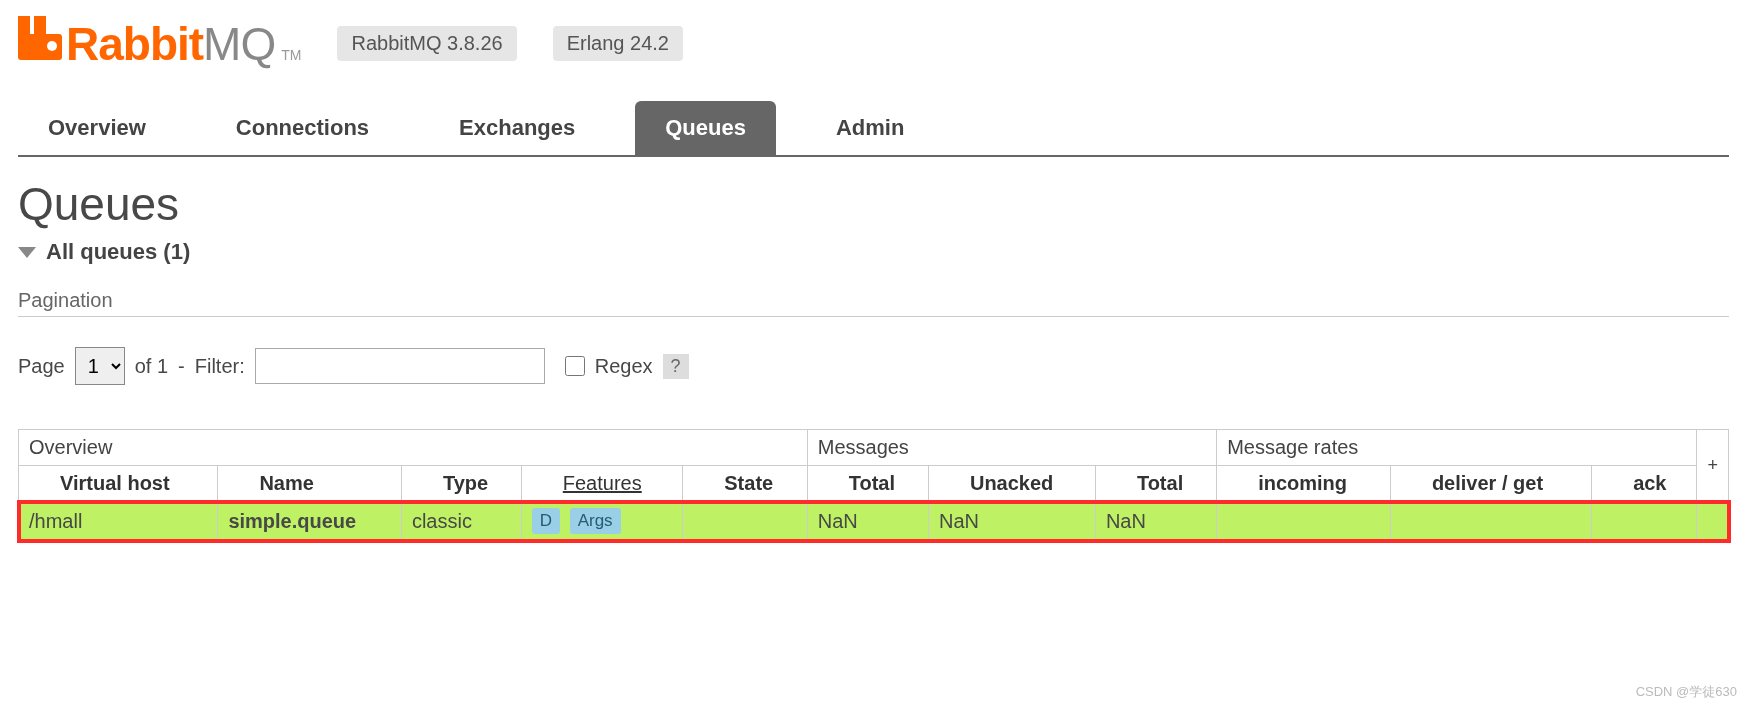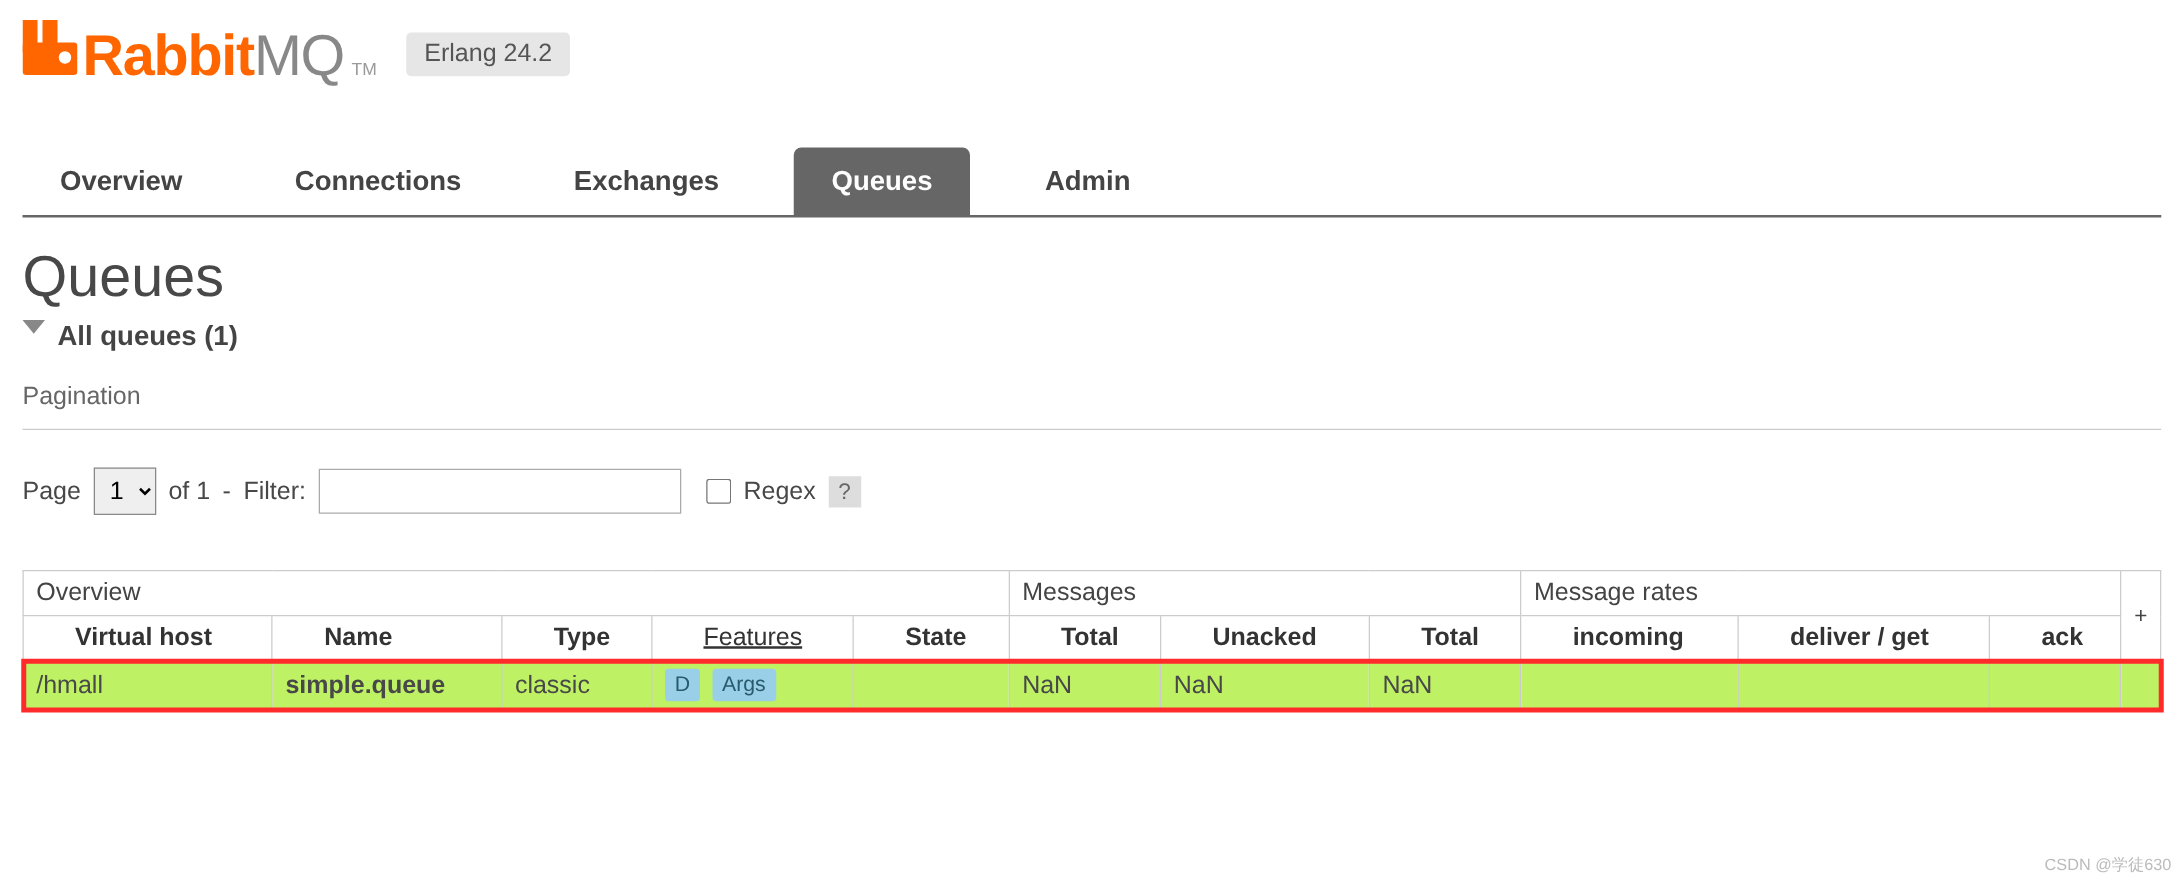--- a/index.html
+++ b/index.html
@@ -6,22 +6,22 @@
     body {
       font-family: Verdana, Arial, sans-serif;
       color: #484848;
       background: #fff;
       padding: 16px 18px;
       width: 1747px;
     }
     .header {
       display: flex;
       align-items: center;
-      gap: 24px;
-      margin-bottom: 47px;
+      gap: 36px;
+      margin-bottom: 30px;
     }
     .logo-wrap {
       display: flex;
       align-items: baseline;
     }
     .logo-icon {
       display: inline-block;
       margin-right: 4px;
       vertical-align: bottom;
     }
@@ -70,41 +70,41 @@
       margin-right: 30px;
     }
     .page-title {
       font-size: 46px;
       color: #484848;
       margin-bottom: 8px;
       font-weight: normal;
     }
     .section-header {
       display: flex;
-      align-items: flex-start;
+      align-items: center;
       gap: 10px;
       margin-bottom: 24px;
     }
     .triangle-down {
       width: 0;
       height: 0;
       border-left: 9px solid transparent;
       border-right: 9px solid transparent;
       border-top: 11px solid #888;
     }
     .section-title {
       font-size: 22px;
       font-weight: bold;
       color: #444;
     }
     .pagination-label {
       font-size: 20px;
       color: #666;
       border-bottom: 1px solid #ccc;
-      padding-bottom: 14px;
+      padding-bottom: 4px;
       margin-bottom: 30px;
       display: block;
       width: 100%;
     }
     .filter-row {
       display: flex;
       align-items: center;
       gap: 10px;
       font-size: 20px;
       margin-bottom: 44px;
@@ -205,20 +205,21 @@
         <rect x="0" y="0" width="12" height="26" fill="#f60"></rect>
         <rect x="16" y="0" width="12" height="26" fill="#f60"></rect>
         <rect x="0" y="18" width="44" height="26" rx="3" fill="#f60"></rect>
         <circle cx="34" cy="30" r="5" fill="#fff"></circle>
       </svg>
     </span>
     <span class="logo-text">Rabbit</span>
       <span class="logo-mq">MQ</span>
       <span class="logo-tm">TM</span>
   </div>
+  <span class="version-badge">RabbitMQ 3.8.26</span>
   <span class="version-badge">Erlang 24.2</span>
 </div>
 
 <div class="nav-tabs">
   <div class="nav-tab">Overview</div>
   <div class="nav-tab">Connections</div>
   <div class="nav-tab">Exchanges</div>
   <div class="nav-tab active">Queues</div>
   <div class="nav-tab">Admin</div>
 </div>

